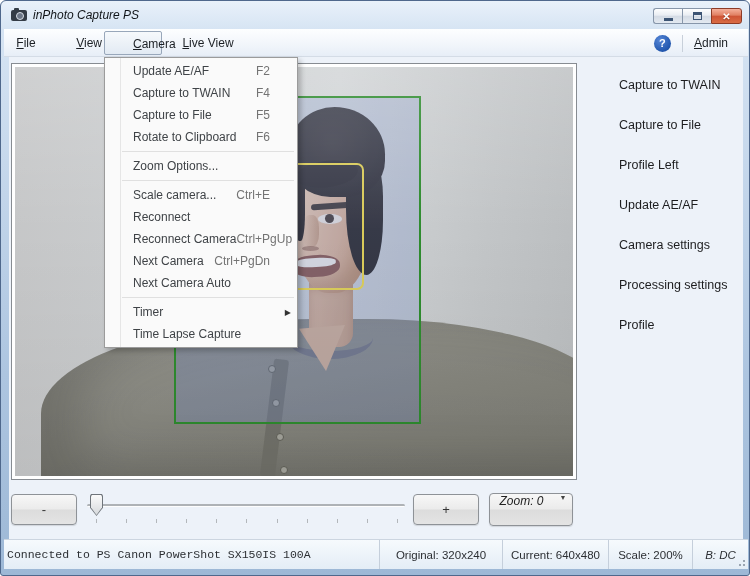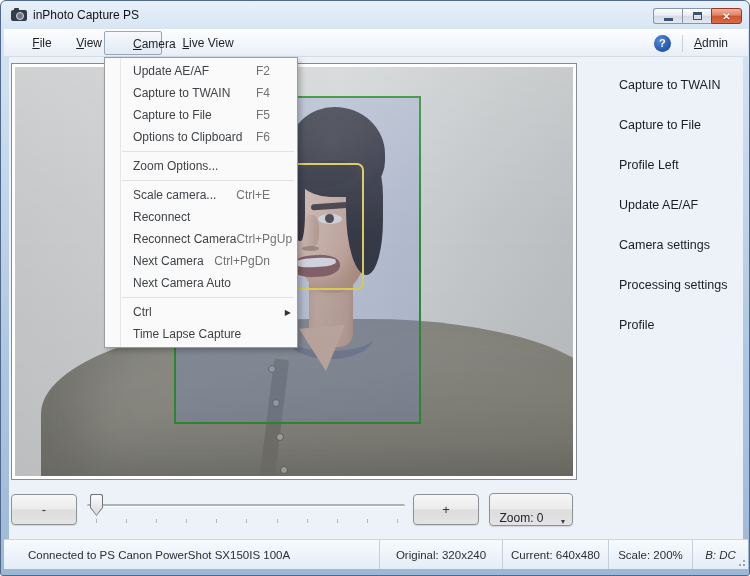--- a/index.html
+++ b/index.html
@@ -13,39 +13,39 @@
   }
 
   
   .titlebar{ position:absolute; left:0; top:0; width:100%; height:28px; }
   .app-icon{ position:absolute; left:10px; top:9px; width:16px; height:11px;
     background:#343c46; border-radius:2px; }
   .app-icon::before{ content:""; position:absolute; left:3px; top:-2px; width:5px; height:3px;
     background:#343c46; border-radius:1px; }
   .app-icon::after{ content:""; position:absolute; left:5px; top:2px; width:6px; height:6px;
     background:#6d7787; border:1px solid #d8dee6; border-radius:50%; }
-  .win-title{ position:absolute; left:32px; top:0; line-height:28px; font-size:12px; color:#101418; }
+  .win-title{ position:absolute; left:32px; top:0; line-height:28px; font-size:12px; color:#101418;font-style:italic; }
   .winbtns{ position:absolute; right:7px; top:7px; display:flex; }
   .wbtn{ width:29px; height:16px; border:1px solid #8796aa; border-right-width:0;
     background:linear-gradient(180deg,#fdfdfe 0%,#e9edf3 45%,#d3dae4 50%,#e3e9f1 100%);
     display:flex; align-items:center; justify-content:center; position:relative; }
   .wbtn:first-child{ border-radius:3px 0 0 3px; }
   .wbtn.close{ width:31px; border-right-width:1px; border-radius:0 3px 3px 0; border-color:#8d3b26;
     background:linear-gradient(180deg,#f5b09b 0%,#e07f62 45%,#ce5335 50%,#d96c45 100%); }
   .min-glyph{ width:9px; height:3px; background:#3c5474; margin-top:7px; }
   .max-glyph{ width:9px; height:8px; border:1px solid #3c5474; border-top-width:3px; background:transparent; }
   .close-glyph{ color:#fff; font-size:10px; font-weight:bold; text-shadow:0 1px 1px rgba(90,20,0,.6); }
 
   
   .menubar{ position:absolute; left:3px; top:28px; width:744px; height:28px;
     background:linear-gradient(180deg,#fdfeff 0%,#f2f6fb 55%,#e7eef7 100%);
     border-bottom:1px solid #d4dce6; }
   .mtop{ position:absolute; top:2px; height:24px; line-height:24px; text-align:center;
     font-size:12px; color:#1c2025; }
-  .mtop.file{ left:18px; width:40px; }
+  .mtop.file{ left:2px; width:40px; }
   .mtop.view{ left:56px; width:42px;text-align:right; }
   .mtop.camera{ left:100px; width:58px; border:1px solid #98a7ba; border-radius:2px;
     background:linear-gradient(180deg,#f6f9fc,#e2eaf3);padding-left:28px; }
   .mtop.liveview{ left:168px; width:72px; }
   .fl::first-letter{ text-decoration:underline; }
   .mb-right{ position:absolute; right:20px; top:2px; height:24px; display:flex; align-items:center; gap:11px; }
   .help-icon{ width:17px; height:17px; border-radius:50%;
     background:radial-gradient(circle at 35% 30%,#5585d6,#2257ae 70%,#1a4691);
     color:#fff; font-size:11px; font-weight:bold; display:flex; align-items:center; justify-content:center; }
   .mb-sep{ width:1px; height:17px; background:#c8d0da; }
@@ -126,34 +126,34 @@
   .track{ position:absolute; left:0; top:15px; width:100%; height:3px;
     background:#aeb2b6; border-bottom:1px solid #fdfdfd; border-radius:2px; }
   .thumb-o{ position:absolute; left:3px; top:5px; width:13px; height:22px; background:#6f757b;
     clip-path:polygon(0 8%,8% 0,92% 0,100% 8%,100% 62%,50% 100%,0 62%); }
   .thumb{ position:absolute; left:1px; top:1px; width:11px; height:20px;
     background:linear-gradient(180deg,#fbfbfb,#d6d9dc);
     clip-path:polygon(0 8%,8% 0,92% 0,100% 8%,100% 62%,50% 100%,0 62%); }
   .ticks{ position:absolute; left:9px; top:30px; width:302px; display:flex; justify-content:space-between; }
   .tick{ width:1px; height:4px; background:#b3b7bb; }
   .zoombtn{ position:absolute; left:480px; top:436px; width:84px; height:33px;
-    border:1px solid #8e9297; border-radius:4px; display:flex; align-items:flex-end;
+    border:1px solid #8e9297; border-radius:4px; display:flex; align-items:flex-start;
     background:linear-gradient(180deg,#f7f7f7 0%,#ebebeb 48%,#dcdcdc 52%,#e4e4e4 100%);
-    box-shadow:0 1px 1px rgba(0,0,0,.12); }
+    box-shadow:0 1px 1px rgba(0,0,0,.12);font-style:italic; }
   .zoomlabel{ flex:1; font-size:12px; color:#222; display:flex; align-items:center; justify-content:center; }
   .zoomdivider{ width:1px; background:#9aa2ab; margin:3px 0; }
   .zoomarrow{ width:18px; display:flex; align-items:center; justify-content:center;
     font-size:7px; color:#444; }
 
   
   .statusbar{ position:absolute; left:3px; top:538px; width:744px; height:30px;
     background:linear-gradient(180deg,#f6fafd,#e4edf6); border-top:1px solid #ccd5e0;
     display:flex; align-items:center; font-size:11.5px; color:#2c2f33; }
   .seg{ display:flex; align-items:center; justify-content:center; height:100%; }
-  .seg.s0{ width:375px; justify-content:flex-start; padding-left:24px; }
+  .seg.s0{ width:375px; justify-content:flex-start; padding-left:3px;font-family:Liberation Mono, monospace; }
   .seg.s1{ width:122px; } .seg.s2{ width:105px; } .seg.s3{ width:83px; } .seg.s4{ flex:1;font-style:italic; }
   .seg-sep{ width:1px; height:100%; background:#c5cfdb; }
   .grip{ position:absolute; right:3px; bottom:3px; width:10px; height:10px; }
   .grip i{ position:absolute; width:2px; height:2px; background:#9aa5b1; }
   .grip i:nth-child(1){ right:0; bottom:0; } .grip i:nth-child(2){ right:4px; bottom:0; }
   .grip i:nth-child(3){ right:0; bottom:4px; }
 
   
   .dropdown{ position:absolute; left:103px; top:56px; width:194px; z-index:40;
     background:#fafafa; border:1px solid #9b9b9b; padding:2px 0;
@@ -293,21 +293,21 @@
       </div>
     <div class="mi">
         <span class="lab">Capture to TWAIN</span>
         <span class="sc">F4</span>
       </div>
     <div class="mi">
         <span class="lab">Capture to File</span>
         <span class="sc">F5</span>
       </div>
     <div class="mi">
-        <span class="lab">Options to Clipboard</span>
+        <span class="lab">Rotate to Clipboard</span>
         <span class="sc">F6</span>
       </div>
     <div class="msep"></div>
     <div class="mi">
         <span class="lab">Zoom Options...</span>
       </div>
     <div class="msep"></div>
     <div class="mi">
         <span class="lab">Scale camera...</span>
         <span class="sc">Ctrl+E</span>
@@ -321,21 +321,21 @@
       </div>
     <div class="mi">
         <span class="lab">Next Camera</span>
         <span class="sc">Ctrl+PgDn</span>
       </div>
     <div class="mi">
         <span class="lab">Next Camera Auto</span>
       </div>
     <div class="msep"></div>
     <div class="mi">
-        <span class="lab">Ctrl</span>
+        <span class="lab">Timer</span>
         <span class="sub">▶</span>
       </div>
     <div class="mi">
         <span class="lab">Time Lapse Capture</span>
       </div>
   </div>
 
 </div>
 
 </body></html>

